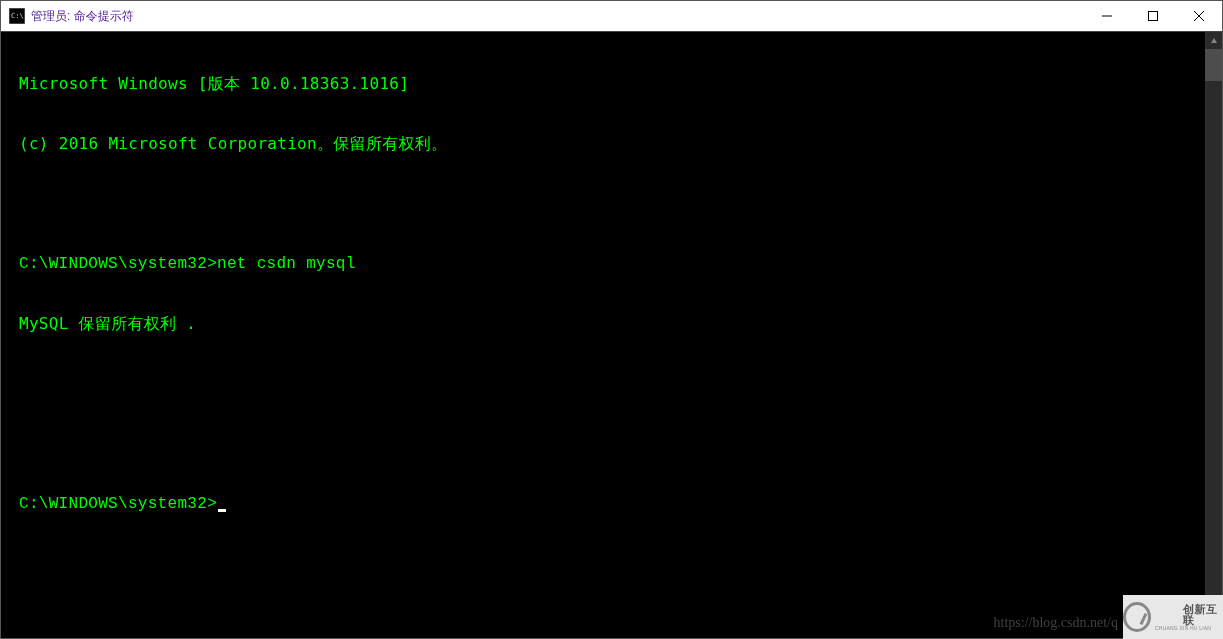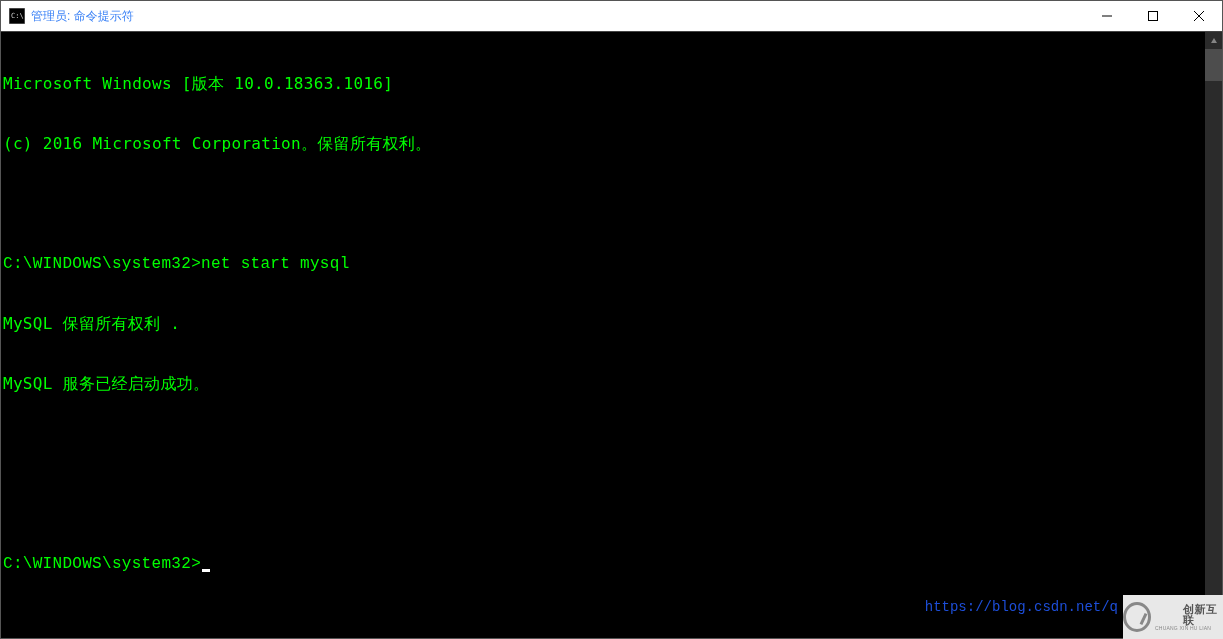--- a/index.html
+++ b/index.html
@@ -39,21 +39,21 @@
       display: flex;
       align-items: center;
       justify-content: center;
     }
     .titlebar-icon svg {
       width: 16px;
       height: 16px;
     }
     .titlebar-text {
       font-size: 12px;
-      color: #3b82f6;
+      color: #4c1d95;
       flex: 1;
     }
     .window-controls {
       display: flex;
       height: 100%;
     }
     .window-control {
       width: 46px;
       height: 100%;
       display: flex;
@@ -66,21 +66,21 @@
       height: 10px;
     }
     .terminal-body {
       flex: 1;
       background: #000000;
       position: relative;
       display: flex;
     }
     .terminal-content {
       flex: 1;
-      padding: 2px 2px;
+      padding: 2px 18px;
       font-family: "NSimSun", "SimSun", "Consolas", monospace;
       font-size: 16px;
       line-height: 20px;
       color: #00ff00;
       white-space: pre;
       letter-spacing: 0.3px;
     }
     .terminal-line {
       min-height: 20px;
     }
@@ -128,25 +128,25 @@
       position: absolute;
       top: 17px;
       left: 0;
       width: 17px;
       height: 32px;
       background: #4d4d4d;
       cursor: pointer;
     }
     .watermark-url {
       position: absolute;
-      bottom: 24px;
+      bottom: 8px;
       right: 105px;
-      color: #1d4ed8;
+      color: #404040;
       font-size: 14px;
-      font-family: Liberation Mono, monospace;
+      font-family: Liberation Serif, serif;
       z-index: 10;
     }
     .watermark-logo {
       position: absolute;
       bottom: 0;
       right: 0;
       width: 100px;
       height: 44px;
       background: #e8e8e8;
       display: flex;
@@ -223,23 +223,22 @@
           </svg>
       </div>
     </div>
   </div>
 
   <div class="terminal-body">
     <div class="terminal-content">
       <div class="terminal-line">Microsoft Windows [版本 10.0.18363.1016]</div>
       <div class="terminal-line">(c) 2016 Microsoft Corporation。保留所有权利。</div>
       <div class="terminal-line"></div>
-      <div class="terminal-line prompt-line"><span>C:\WINDOWS\system32&gt;</span><span>net start mysql</span></div>
+      <div class="terminal-line prompt-line"><span>C:\WINDOWS\system32&gt;</span><span>net csdn mysql</span></div>
       <div class="terminal-line">MySQL 保留所有权利 .</div>
-      <div class="terminal-line">MySQL 服务已经启动成功。</div>
       <div class="terminal-line"></div>
       <div class="terminal-line"></div>
       <div class="terminal-line prompt-line"><span>C:\WINDOWS\system32&gt;</span><span class="cursor"></span></div>
     </div>
 
     <div class="scrollbar-track">
       <div class="scrollbar-arrow up">
         <svg viewBox="0 0 8 8">
             <polygon points="4,1 7,6 1,6"></polygon>
           </svg>

